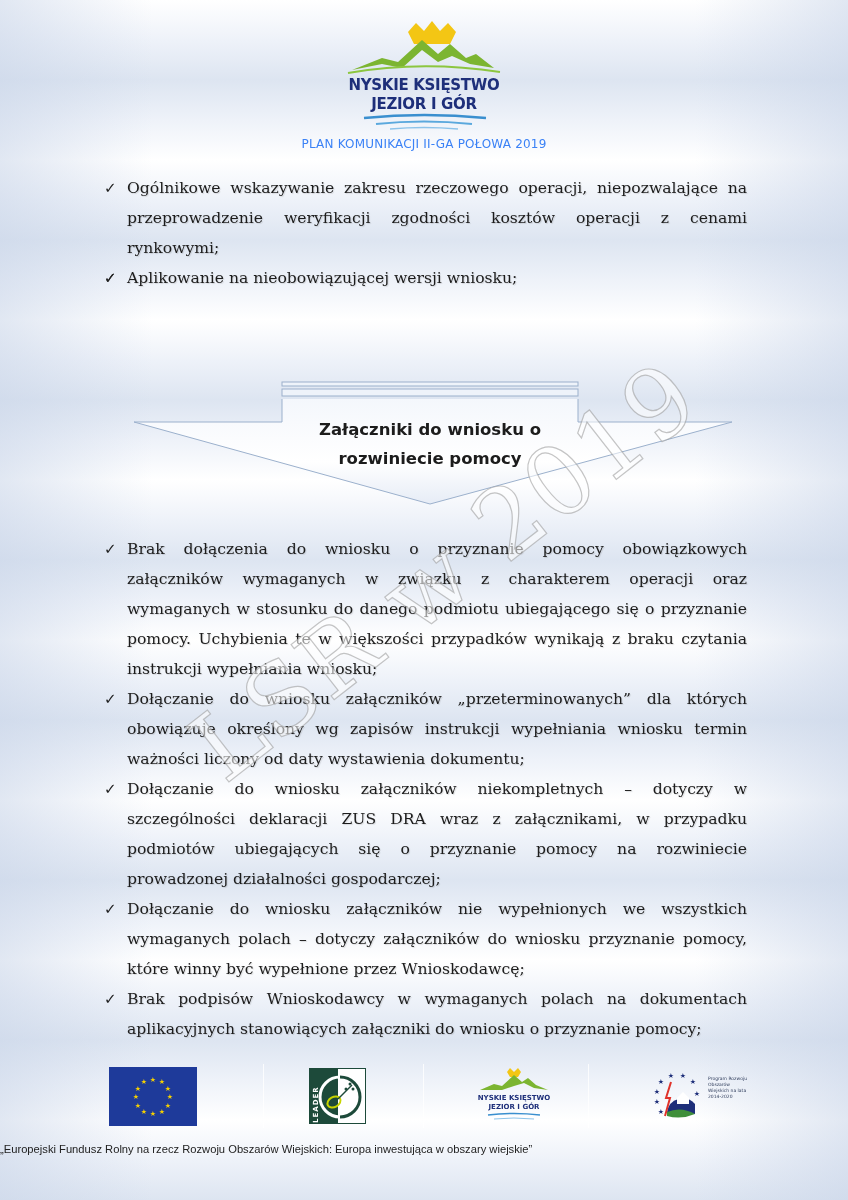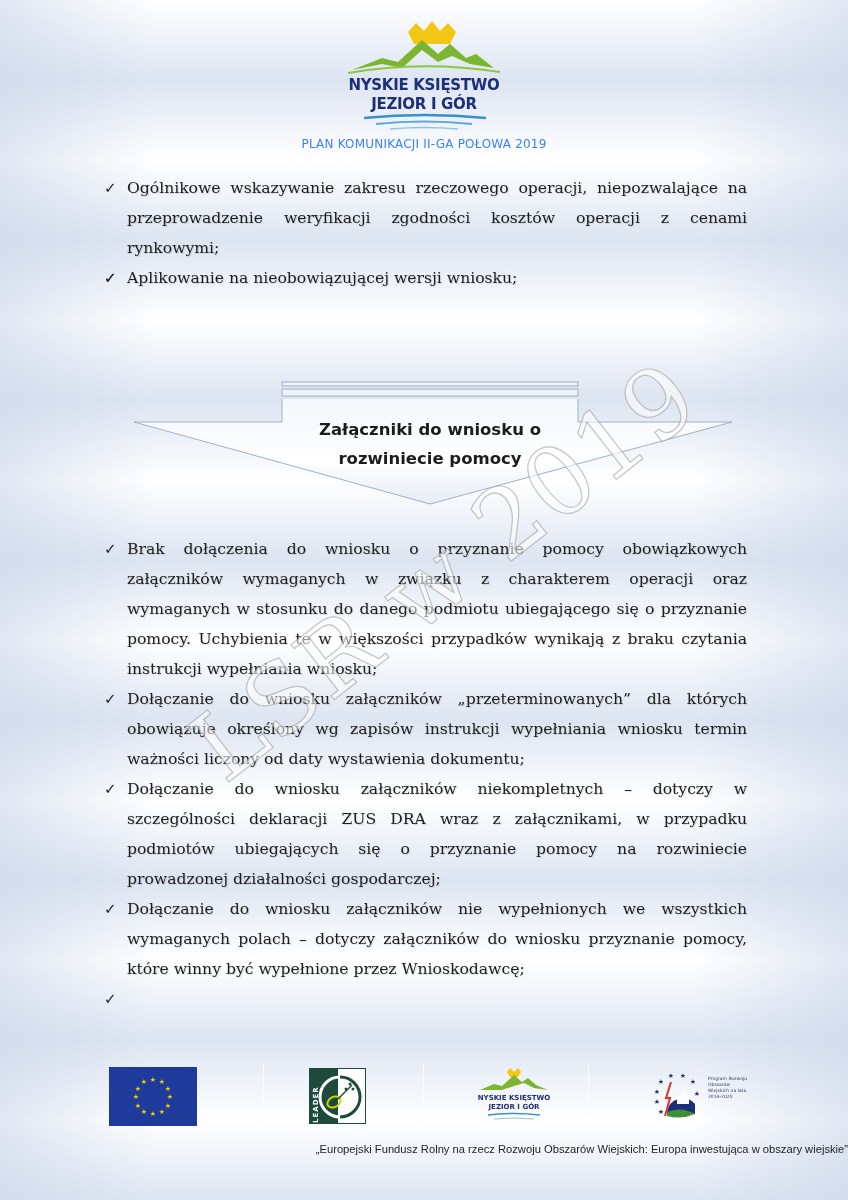--- a/index.html
+++ b/index.html
@@ -77,21 +77,21 @@
   .small-logo .t {
     position: absolute; width: 80px; text-align: center; font-family: "DejaVu Sans", sans-serif;
     font-weight: bold; font-size: 7px; color: #1e2f7a;
   }
   .prow { position: absolute; left: 545px; top: 4px; width: 100px; height: 56px; }
   .prow .pt {
     position: absolute; left: 59px; top: 8px; width: 40px; font-family: "DejaVu Sans", sans-serif;
     font-size: 4.5px; line-height: 6px; color: #33405f;
   }
   .footer-caption {
-    position: absolute; top: 1143px; left: 0; width: 848px; text-align: right;
+    position: absolute; top: 1143px; left: 0; width: 848px; text-align: left;
     font-family: "Liberation Sans", sans-serif; font-size: 11.2px; color: #222;
   }
 </style>
 </head>
 <body>
 
 <div class="page-bg-shade"></div>
 
 <div class="logo">
   <svg width="164" height="118" viewBox="0 0 164 118">
@@ -132,21 +132,21 @@
     <div>Załączniki do wniosku o</div>
     <div>rozwiniecie pomocy</div>
   </div>
 </div>
 
 <ul class="list list2">
   <li><span class="check">✓</span><span class="txt">Brak dołączenia do wniosku o przyznanie pomocy obowiązkowych załączników wymaganych w związku z charakterem operacji oraz wymaganych w stosunku do danego podmiotu ubiegającego się o przyznanie pomocy. Uchybienia te w większości przypadków wynikają z braku czytania instrukcji wypełniania wniosku;</span></li>
   <li><span class="check">✓</span><span class="txt">Dołączanie do wniosku załączników „przeterminowanych” dla których obowiązuje określony wg zapisów instrukcji wypełniania wniosku termin ważności liczony od daty wystawienia dokumentu;</span></li>
   <li><span class="check">✓</span><span class="txt">Dołączanie do wniosku załączników niekompletnych – dotyczy w szczególności deklaracji ZUS DRA wraz z załącznikami, w przypadku podmiotów ubiegających się o przyznanie pomocy na rozwiniecie prowadzonej działalności gospodarczej;</span></li>
   <li><span class="check">✓</span><span class="txt">Dołączanie do wniosku załączników nie wypełnionych we wszystkich wymaganych polach – dotyczy załączników do wniosku przyznanie pomocy, które winny być wypełnione przez Wnioskodawcę;</span></li>
-  <li><span class="check">✓</span></li>
+  <li><span class="check">✓</span><span class="txt">Brak podpisów Wnioskodawcy w wymaganych polach na dokumentach aplikacyjnych stanowiących załączniki do wniosku o przyznanie pomocy;</span></li>
 </ul>
 
 <div class="watermark">LSR w 2019</div>
 
 <div class="footer-logos">
   <div class="fl" style="left:0;width:160px;"></div>
   <div class="fl" style="left:160px;width:160px;"></div>
   <div class="fl" style="left:320px;width:165px;"></div>
 
   <div class="eu-flag">

